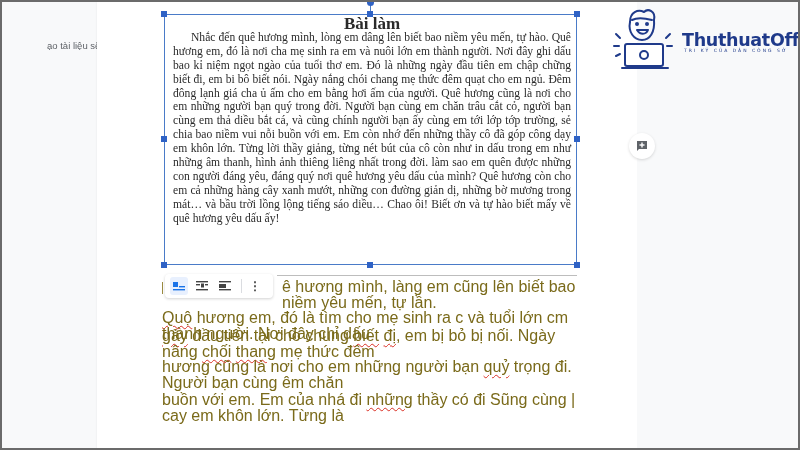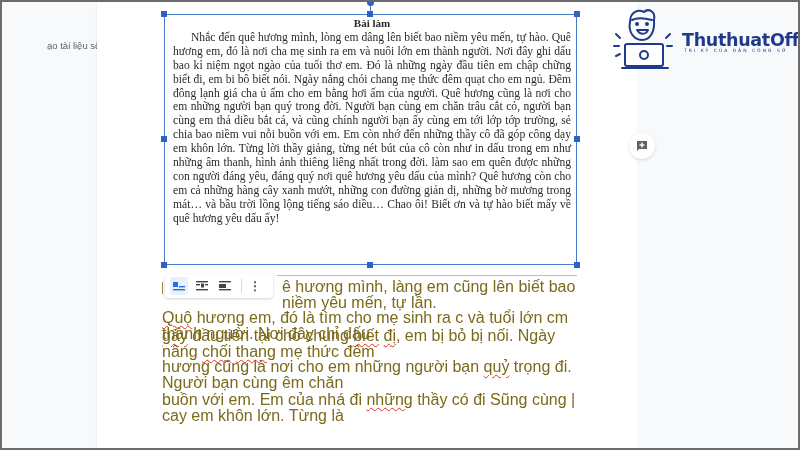--- a/index.html
+++ b/index.html
@@ -40,21 +40,21 @@
       position: absolute; left: 368px; top: 0; width: 1px; height: 12px; background: #4a7bc8;
     }
     .rotate-dot {
       position: absolute; left: 365px; top: -3px; width: 7px; height: 7px; border-radius: 50%; background: #2f62c5;
     }
     .scan {
       position: absolute; left: 8px; top: 2px; width: 398px;
       font-family: "Liberation Serif", serif; color: #2a2a2a;
       font-size: 11.6px; line-height: 13.9px; text-align: justify;
     }
-    .scan .title { text-align: center; font-weight: bold; font-size: 11px; margin-bottom: 0px; }
+    .scan .title { text-align: center; font-weight: bold; font-size: 17px; margin-bottom: 0px; }
     .scan p { text-indent: 18px; }
 
     
     .img-toolbar {
       position: absolute; left: 163px; top: 272px; width: 108px; height: 24px;
       background: #fff; border-radius: 4px;
       box-shadow: 0 1px 3px rgba(0,0,0,0.18);
       display: flex; align-items: center; padding-left: 5px; gap: 5px;
     }
     .tb-btn {

